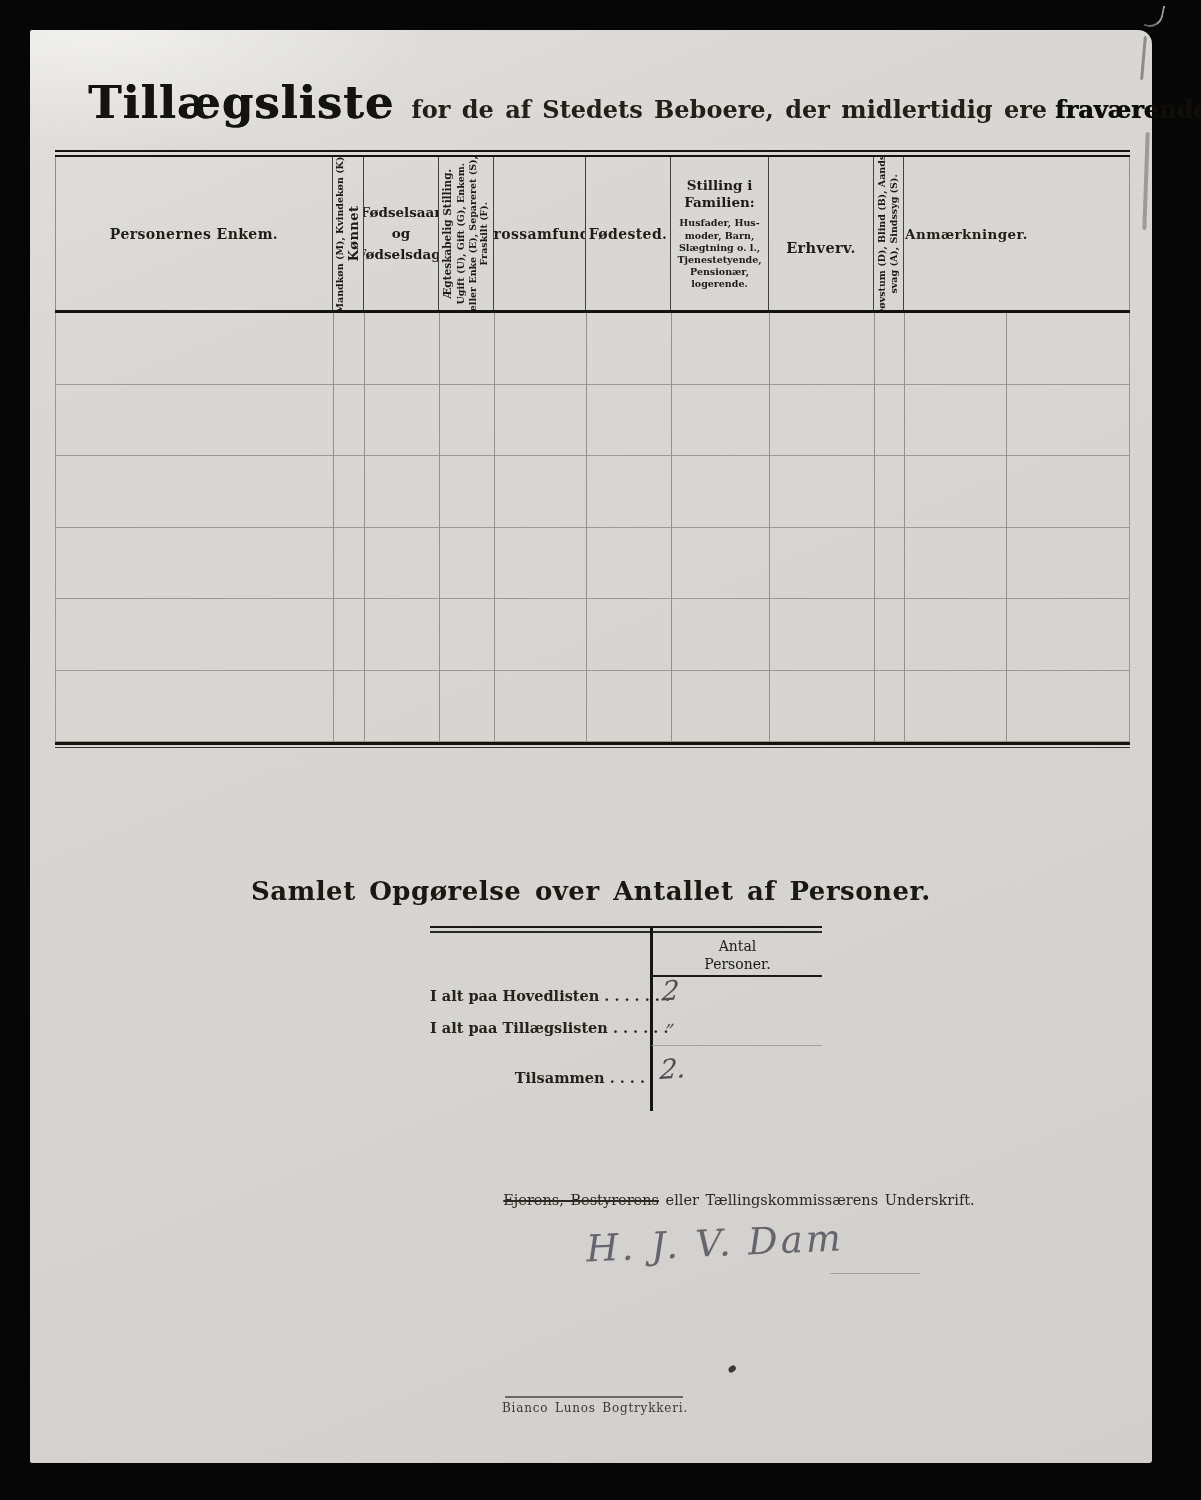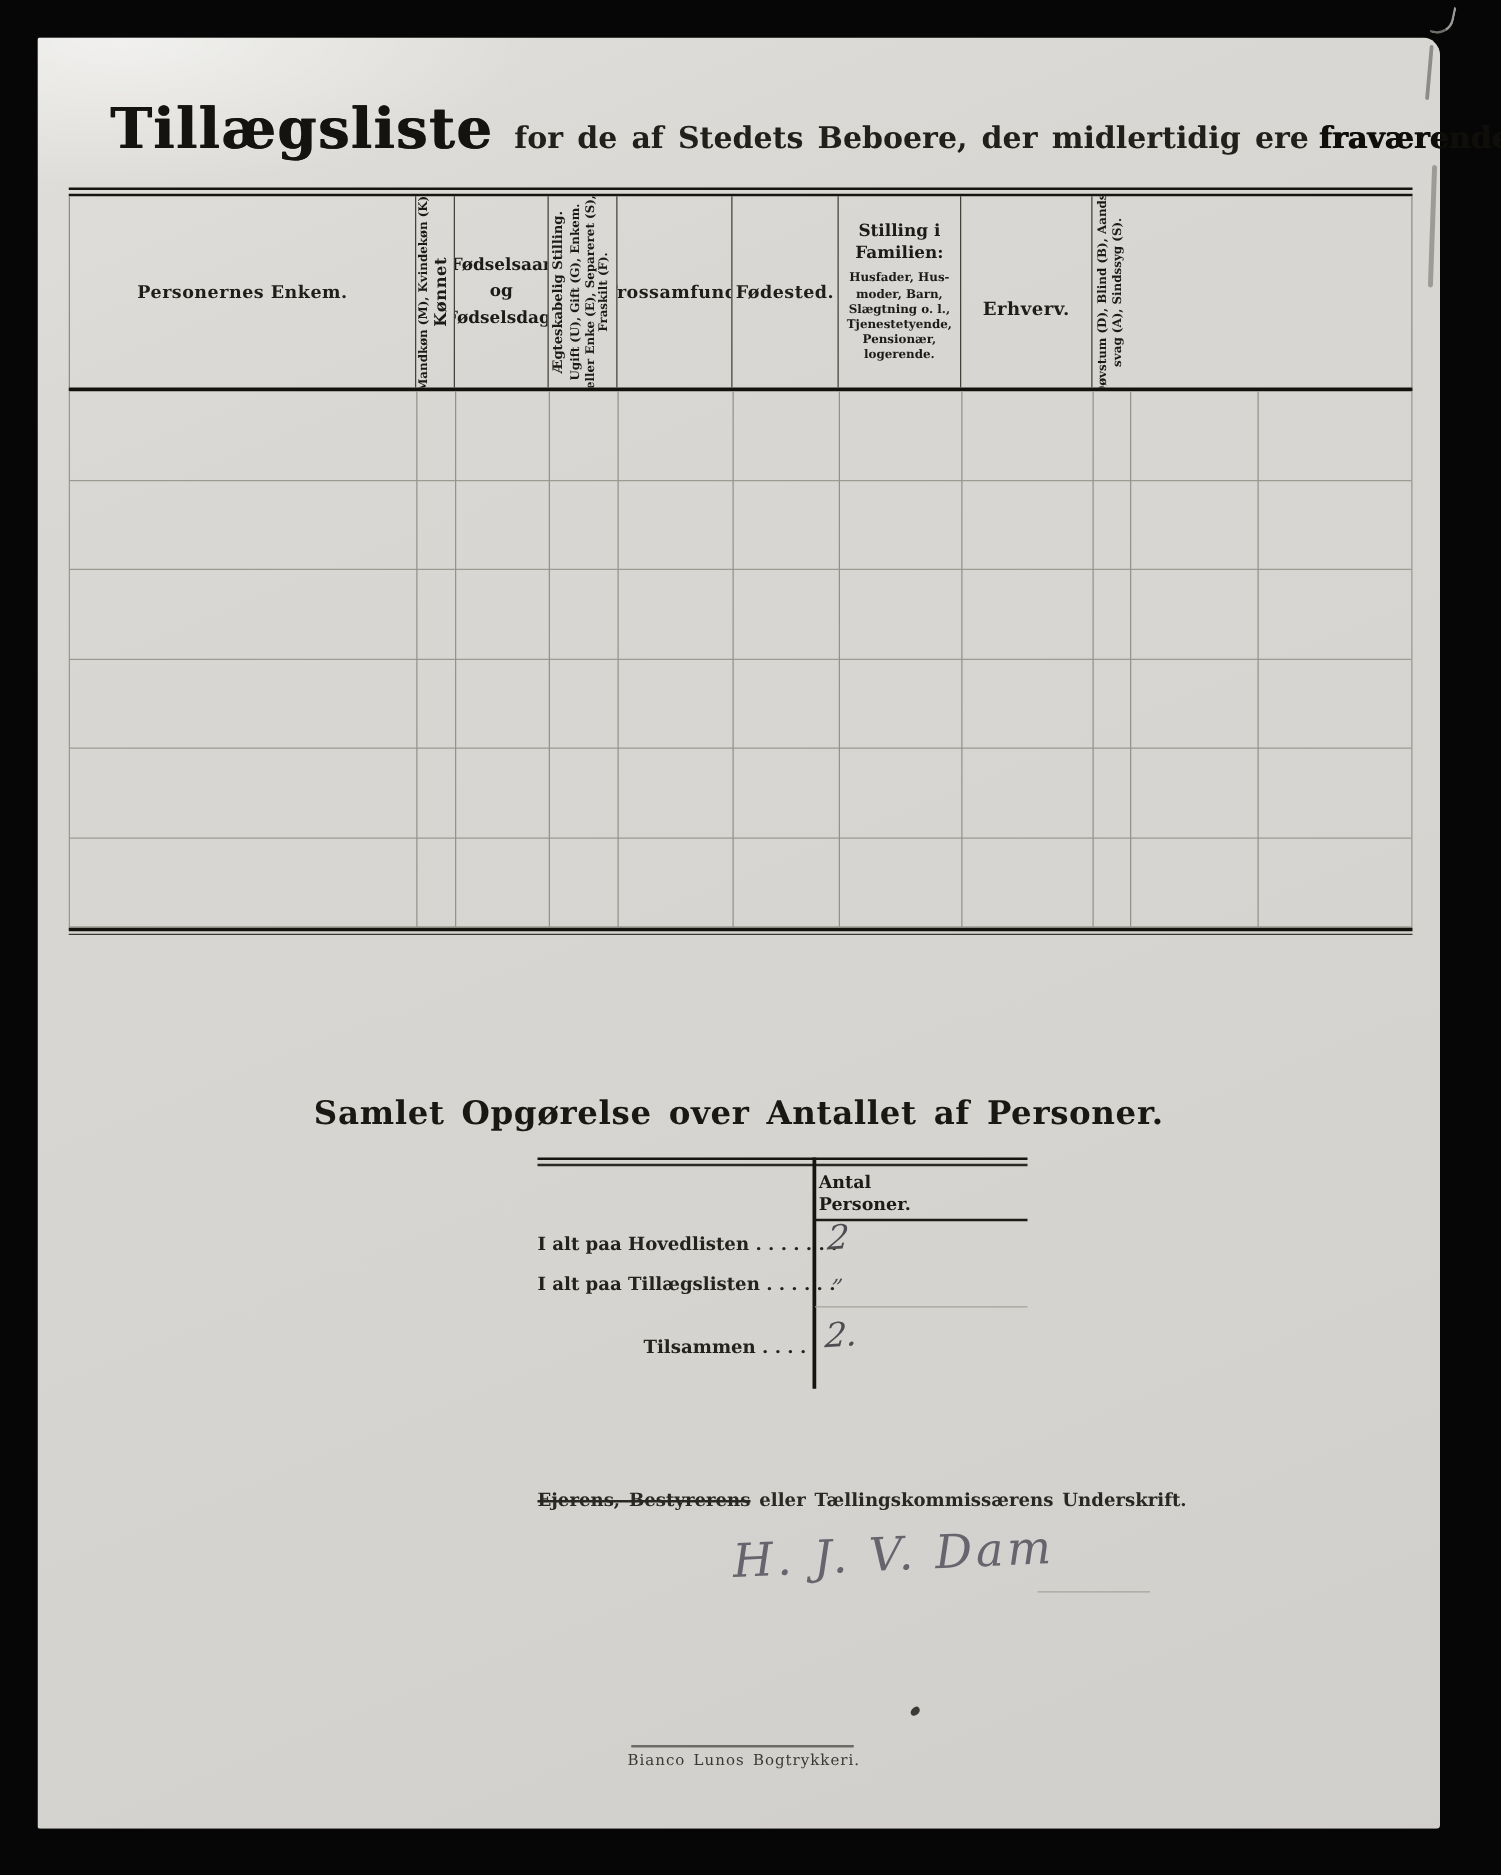--- a/index.html
+++ b/index.html
@@ -46,33 +46,33 @@
   .body-row:last-child{border-bottom:none;}
   .vline{position:absolute;top:0;bottom:0;width:1px;background:#94928a;}
   .bot-rule-a{height:2.5px;background:#14120d;}
   .bot-rule-b{height:1px;background:#3a382f;margin-top:2px;}
   
   .summary-heading{position:absolute;left:0;top:846px;width:1122px;text-align:center;font-size:26px;font-weight:bold;letter-spacing:.5px;word-spacing:4px;color:#1a1813;}
   .summary-table{position:absolute;left:400px;top:893px;width:392px;height:195px;}
   .sum-rule1{position:absolute;left:0;top:3px;width:100%;height:2px;background:#17150f;}
   .sum-rule2{position:absolute;left:0;top:8px;width:100%;height:1.5px;background:#2b2921;}
   .sum-vbar{position:absolute;left:220px;top:3px;width:2.5px;height:185px;background:#17150f;}
-  .sum-valhead{position:absolute;left:225px;top:14px;width:165px;text-align:left;font-weight:bold;font-size:14px;line-height:1.3;color:#1d1b16;}
+  .sum-valhead{position:absolute;left:225px;top:14px;width:165px;text-align:center;font-weight:normal;font-size:14px;line-height:1.3;color:#1d1b16;}
   .sum-valhead-rule{position:absolute;left:222px;top:52px;width:170px;height:2px;background:#1d1b16;}
   .sum-label{position:absolute;left:0;width:215px;text-align:right;font-weight:bold;font-size:14.5px;color:#24221c;white-space:nowrap;}
   .sum-label-1{top:64px;}
   .sum-label-2{top:96px;}
   .sum-label-3{top:146px;}
   .sum-faint{position:absolute;left:222px;top:122px;width:170px;height:1px;background:#a5a39b;}
   .hand{font-style:italic;color:#4f4d52;transform:skewX(-8deg) rotate(-4deg);display:inline-block;}
   .sum-val-1{position:absolute;left:232px;top:52px;font-size:27px;}
   .sum-val-2{position:absolute;left:236px;top:86px;font-size:18px;}
   .sum-val-3{position:absolute;left:230px;top:130px;font-size:27px;}
   
-  .sig-caption{position:absolute;left:400px;top:1162px;width:660px;text-align:left;font-weight:bold;font-size:14.5px;color:#2a2822;word-spacing:2px;}
+  .sig-caption{position:absolute;left:379px;top:1162px;width:660px;text-align:center;font-weight:normal;font-size:14.5px;color:#2a2822;word-spacing:2px;}
   .strike{text-decoration:line-through;text-decoration-thickness:1.5px;}
   .sig-name{position:absolute;left:455px;top:1192px;width:460px;text-align:center;font-style:italic;font-size:37px;letter-spacing:3px;color:#66646d;transform:rotate(-2.5deg);}
   .sig-tail{position:absolute;left:800px;top:1243px;width:90px;height:1px;background:#a8a49d;}
   
   .foot-rule{position:absolute;left:475px;top:1366px;width:178px;height:1.5px;background:#6d6b65;}
   .printer{position:absolute;left:400px;top:1371px;width:330px;text-align:center;font-size:12px;color:#3a3832;letter-spacing:.8px;word-spacing:2px;}
   
   .speck{position:absolute;left:698px;top:1336px;width:8px;height:5.5px;background:#26241f;border-radius:60% 40% 55% 45%;transform:rotate(-32deg);opacity:.88;}
   .edge-smudge-1{position:absolute;left:1112px;top:6px;width:3px;height:44px;background:#504e48;opacity:.55;transform:rotate(5deg);border-radius:2px;}
   .edge-smudge-2{position:absolute;left:1114px;top:102px;width:4px;height:98px;background:#56544d;opacity:.45;transform:rotate(2deg);border-radius:2px;}
@@ -154,20 +154,23 @@
       <div class="th" style="width:30px;">
         <div class="vwrap">
             <div class="vt">
           <div class="v-small">Døvstum (D), Blind (B), Aands-</div>
           <div class="v-small">svag (A), Sindssyg (S).</div>
         </div>
           </div>
       </div>
 
 
+      <div class="th" style="width:125px;">
+        <span class="th-bold" style="font-size:13.5px;">Anmærkninger.</span>
+      </div>
     </div>
 
     <div class="hdr-rule"></div>
 
     <div class="tbody">
       <div class="body-row"></div>
       <div class="body-row"></div>
       <div class="body-row"></div>
       <div class="body-row"></div>
       <div class="body-row"></div>

